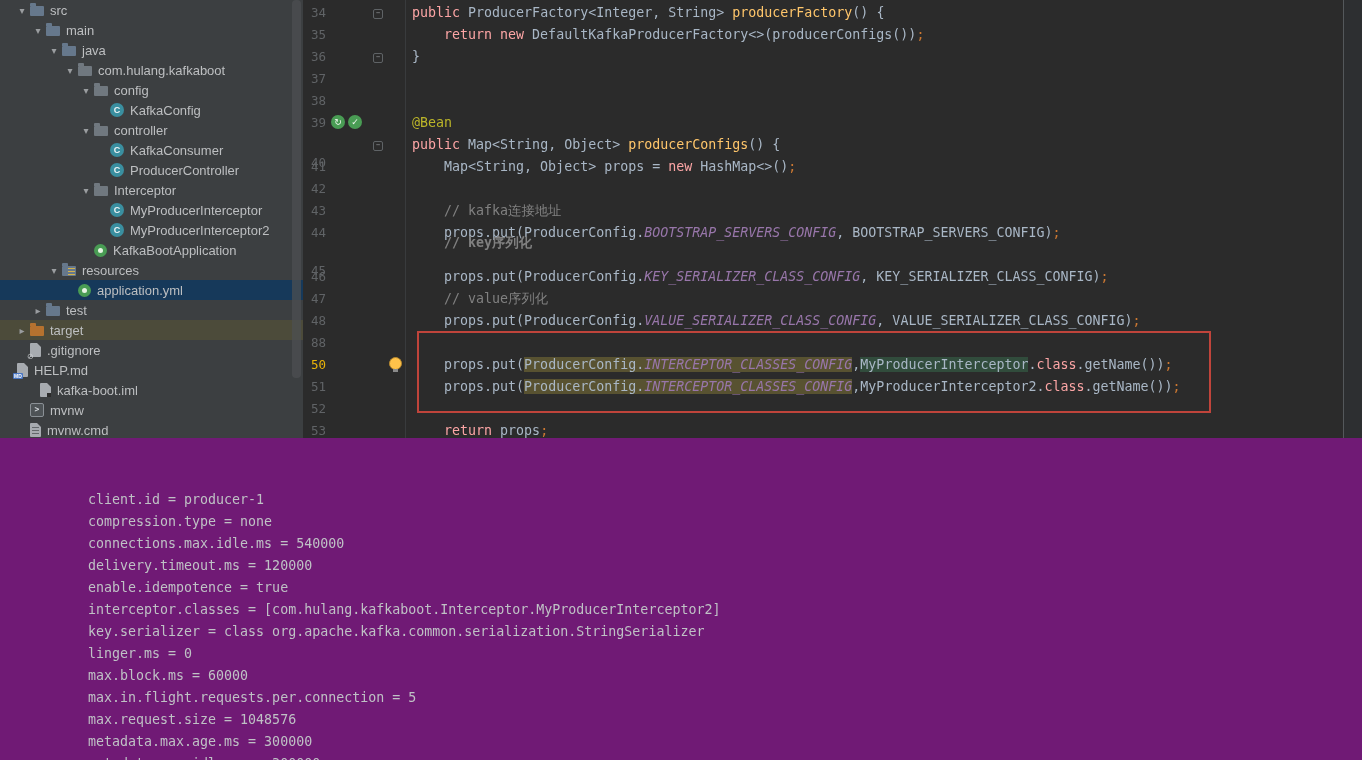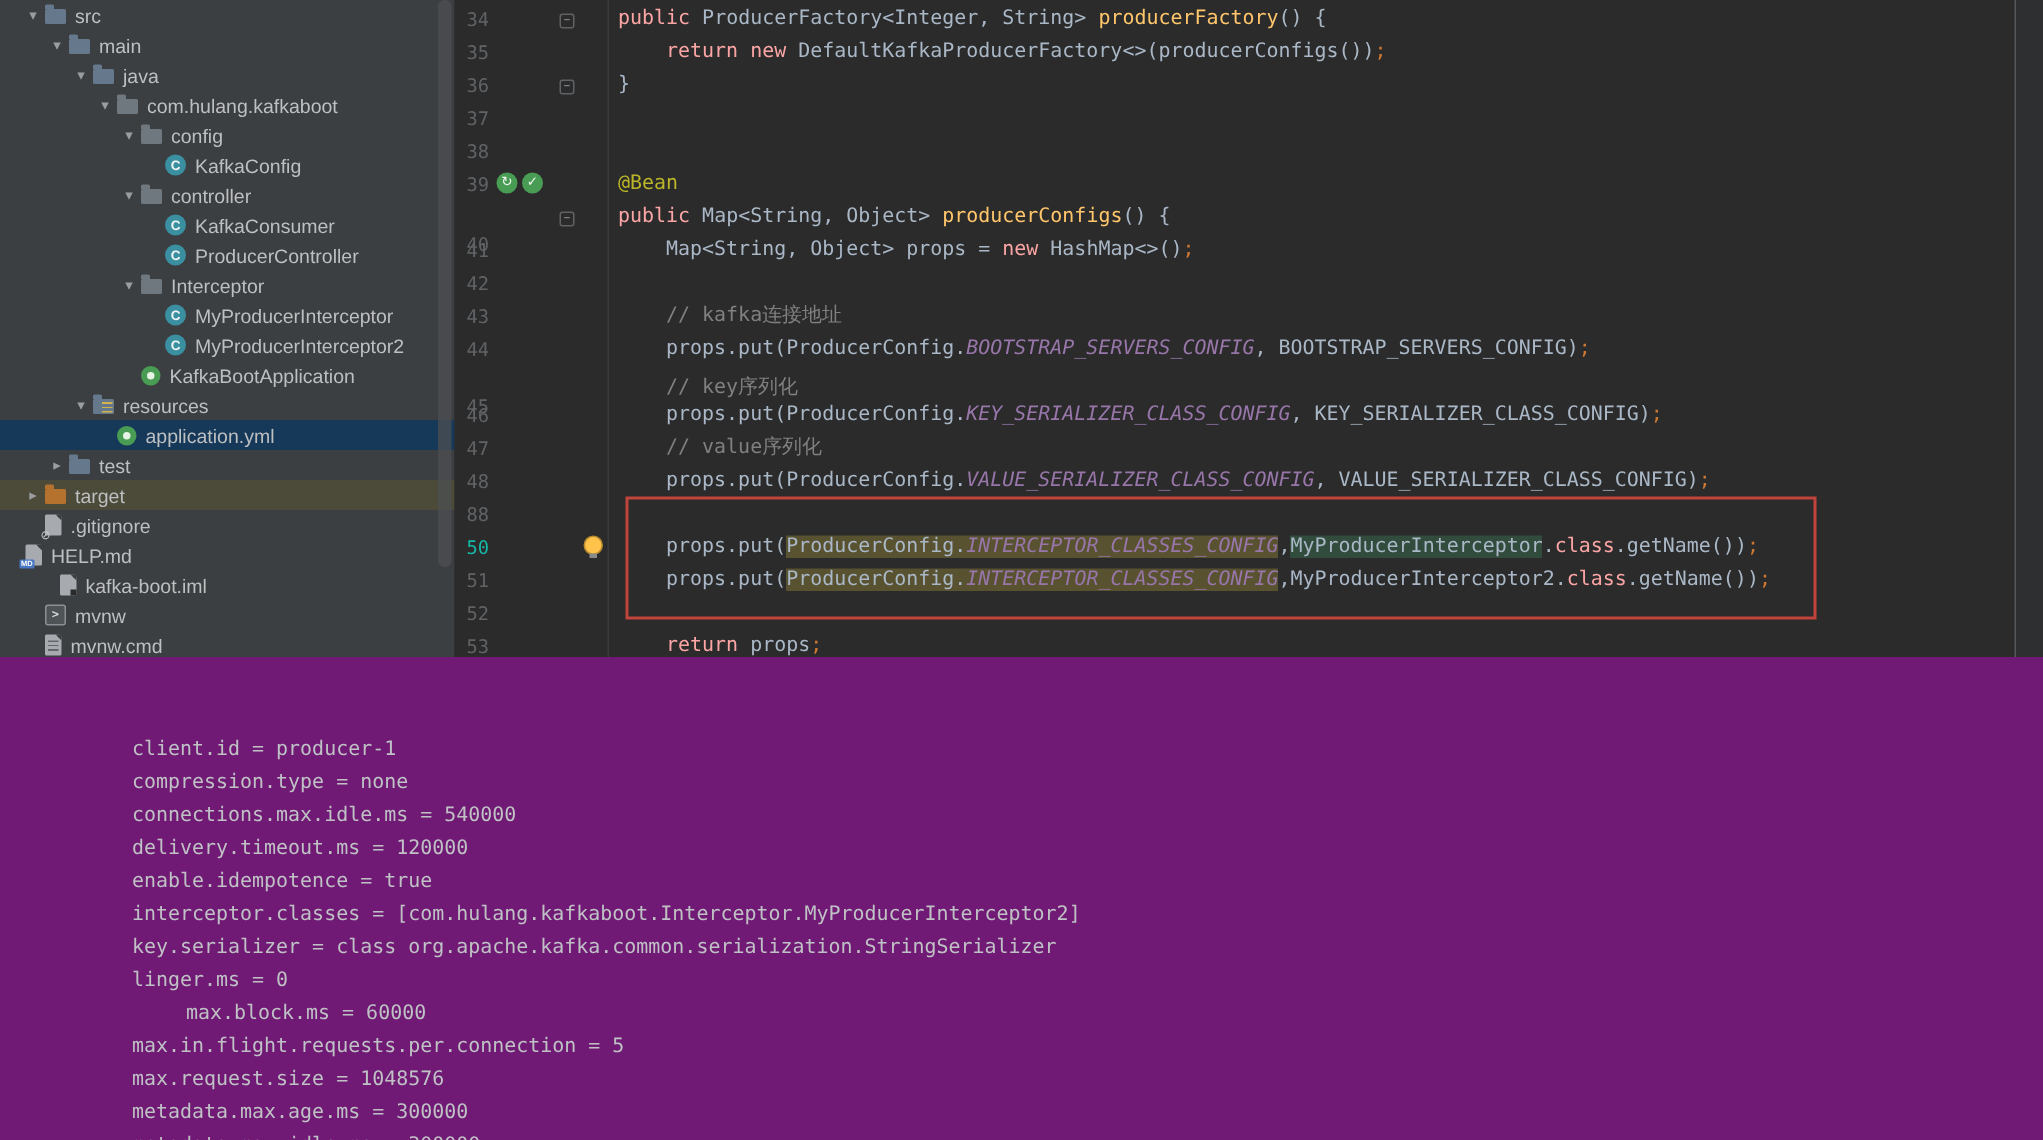--- a/index.html
+++ b/index.html
@@ -38,21 +38,21 @@
   .ic.exec{width:12px;height:12px;background:#4e5356;border:1px solid #8a9095;color:#d6dade;
     font:bold 8px/12px "DejaVu Sans Mono",monospace;text-align:center;border-radius:2px;}
   .ic.text-file::after{content:"";position:absolute;left:2px;right:2px;top:4px;height:8px;
     background:repeating-linear-gradient(#63676b 0 1px,transparent 1px 3px);}
 
   
   #editor{position:absolute;left:303px;top:0;width:1059px;height:438px;background:#2b2b2b;overflow:hidden;}
   #editor .vline{position:absolute;left:102px;top:0;width:1px;height:438px;background:#393b3d;}
   .lnum{position:absolute;left:-3px;width:26px;text-align:right;color:#606366;
     font:12.5px/22px "DejaVu Sans Mono",monospace;}
-  .lnum.cur{color:#14b8a6;}
+  .lnum.cur{color:#eab308;}
   .code-line{position:absolute;left:77px;height:22px;white-space:pre;
     font:13.3px/22px "DejaVu Sans Mono",monospace;color:#a9b7c6;}
   .tok-kw{color:#fca5a5;} .tok-meth{color:#ffc66b;} .tok-ann{color:#bbb529;}
   .tok-const{color:#9876aa;font-style:italic;} .tok-cmt{color:#808080;}
   .tok-def{color:#a9b7c6;} .tok-semi{color:#cc7832;} .tok-sp{}
   .hlY{background:#585231;} .hlG{background:#314c3c;}
   .fold{position:absolute;left:70px;width:8px;height:8px;border:1px solid #5f6366;border-radius:2px;
     color:#9a9da0;font:7px/7px "DejaVu Sans Mono",monospace;text-align:center;}
   .bean-ic{position:absolute;width:14px;height:14px;border-radius:50%;background:#499c54;
     color:#eef6ee;font:9px/14px "DejaVu Sans",sans-serif;text-align:center;}
@@ -225,21 +225,21 @@
       </div>
     <div id="code-host">
         <div class="code-line" style="top: 2px;"><span class="tok-sp">    </span><span class="tok-kw">public </span><span class="tok-def">ProducerFactory&lt;Integer, String&gt; </span><span class="tok-meth">producerFactory</span><span class="tok-def">() {</span></div>
         <div class="code-line" style="top: 24px;"><span class="tok-sp">        </span><span class="tok-kw">return new </span><span class="tok-def">DefaultKafkaProducerFactory&lt;&gt;(producerConfigs())</span><span class="tok-semi">;</span></div>
         <div class="code-line" style="top: 46px;"><span class="tok-sp">    </span><span class="tok-def">}</span></div>
         <div class="code-line" style="top: 112px;"><span class="tok-sp">    </span><span class="tok-ann">@Bean</span></div>
         <div class="code-line" style="top: 134px;"><span class="tok-sp">    </span><span class="tok-kw">public </span><span class="tok-def">Map&lt;String, Object&gt; </span><span class="tok-meth">producerConfigs</span><span class="tok-def">() {</span></div>
         <div class="code-line" style="top: 156px;"><span class="tok-sp">        </span><span class="tok-def">Map&lt;String, Object&gt; props = </span><span class="tok-kw">new </span><span class="tok-def">HashMap&lt;&gt;()</span><span class="tok-semi">;</span></div>
         <div class="code-line" style="top: 200px;"><span class="tok-sp">        </span><span class="tok-cmt">// kafka连接地址</span></div>
         <div class="code-line" style="top: 222px;"><span class="tok-sp">        </span><span class="tok-def">props.put(ProducerConfig.</span><span class="tok-const">BOOTSTRAP_SERVERS_CONFIG</span><span class="tok-def">, BOOTSTRAP_SERVERS_CONFIG)</span><span class="tok-semi">;</span></div>
-        <div class="code-line" style="top: 248px;"><span class="tok-sp">        </span><span class="tok-cmt">// key序列化</span></div>
+        <div class="code-line" style="top: 232px; font-weight: bold;"><span class="tok-sp">        </span><span class="tok-cmt">// key序列化</span></div>
         <div class="code-line" style="top: 266px;"><span class="tok-sp">        </span><span class="tok-def">props.put(ProducerConfig.</span><span class="tok-const">KEY_SERIALIZER_CLASS_CONFIG</span><span class="tok-def">, KEY_SERIALIZER_CLASS_CONFIG)</span><span class="tok-semi">;</span></div>
         <div class="code-line" style="top: 288px;"><span class="tok-sp">        </span><span class="tok-cmt">// value序列化</span></div>
         <div class="code-line" style="top: 310px;"><span class="tok-sp">        </span><span class="tok-def">props.put(ProducerConfig.</span><span class="tok-const">VALUE_SERIALIZER_CLASS_CONFIG</span><span class="tok-def">, VALUE_SERIALIZER_CLASS_CONFIG)</span><span class="tok-semi">;</span></div>
         <div class="code-line" style="top: 354px;"><span class="tok-sp">        </span><span class="tok-def">props.put(</span><span class="tok-def hlY">ProducerConfig.</span><span class="tok-const hlY">INTERCEPTOR_CLASSES_CONFIG</span><span class="tok-def">,</span><span class="tok-def hlG">MyProducerInterceptor</span><span class="tok-def">.</span><span class="tok-kw">class</span><span class="tok-def">.getName())</span><span class="tok-semi">;</span></div>
         <div class="code-line" style="top: 376px;"><span class="tok-sp">        </span><span class="tok-def">props.put(</span><span class="tok-def hlY">ProducerConfig.</span><span class="tok-const hlY">INTERCEPTOR_CLASSES_CONFIG</span><span class="tok-def">,</span><span class="tok-def">MyProducerInterceptor2</span><span class="tok-def">.</span><span class="tok-kw">class</span><span class="tok-def">.getName())</span><span class="tok-semi">;</span></div>
         <div class="code-line" style="top: 420px;"><span class="tok-sp">        </span><span class="tok-kw">return </span><span class="tok-def">props</span><span class="tok-semi">;</span></div>
       </div>
     <div class="red-box" style="left:114px;top:331px;width:790px;height:78px;"></div>
   </div>
 
@@ -251,21 +251,21 @@
 
     <div id="console-host">
         <div class="con-line" style="top: 51px;">client.id = producer-1</div>
         <div class="con-line" style="top: 73px;">compression.type = none</div>
         <div class="con-line" style="top: 95px;">connections.max.idle.ms = 540000</div>
         <div class="con-line" style="top: 117px;">delivery.timeout.ms = 120000</div>
         <div class="con-line" style="top: 139px;">enable.idempotence = true</div>
         <div class="con-line" style="top: 161px;">interceptor.classes = [com.hulang.kafkaboot.Interceptor.MyProducerInterceptor2]</div>
         <div class="con-line" style="top: 183px;">key.serializer = class org.apache.kafka.common.serialization.StringSerializer</div>
         <div class="con-line" style="top: 205px;">linger.ms = 0</div>
-        <div class="con-line" style="top: 227px; margin-left: 36px;">max.block.ms = 60000</div>
+        <div class="con-line" style="top: 227px;">max.block.ms = 60000</div>
         <div class="con-line" style="top: 249px;">max.in.flight.requests.per.connection = 5</div>
         <div class="con-line" style="top: 271px;">max.request.size = 1048576</div>
         <div class="con-line" style="top: 293px;">metadata.max.age.ms = 300000</div>
         <div class="con-line" style="top: 315px;">metadata.max.idle.ms = 300000</div>
       </div>
 
   </div>
 </div>
 
 </body></html>

